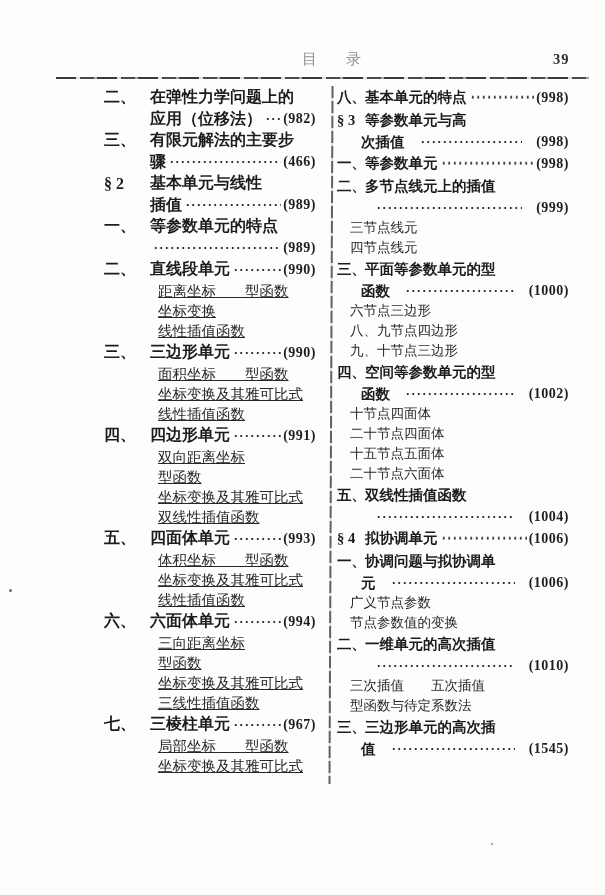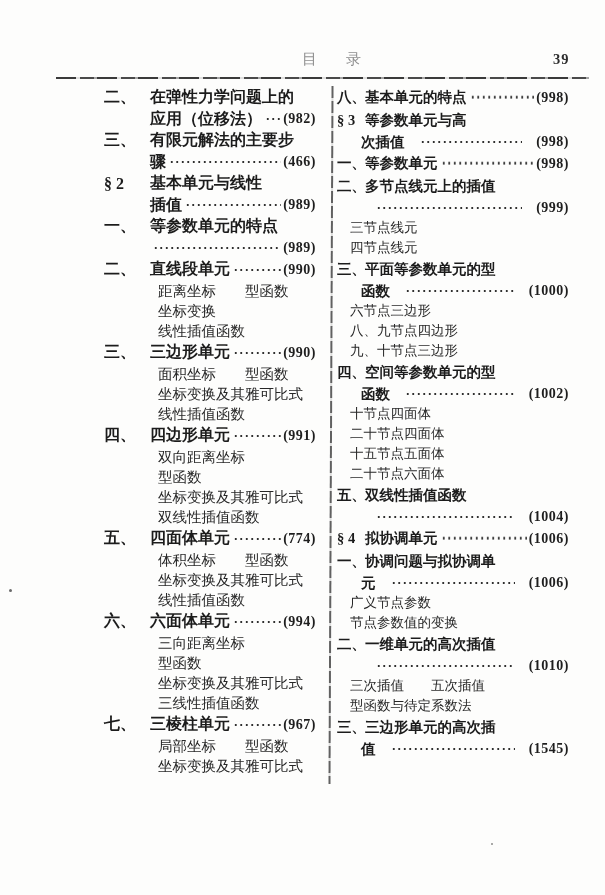--- a/index.html
+++ b/index.html
@@ -42,21 +42,21 @@
   .line.item, .line.cont { font-weight:700; color:#1c1c1c; }
   .col-left  .line.item, .col-left  .line.cont { font-size:16px; }
   .col-right .line.item, .col-right .line.cont { font-size:14.5px; }
   .col-left  .line.sub { font-size:14.5px; color:#272727; }
   .col-right .line.sub { font-size:13.5px; color:#272727; }
 
   .marker { flex:0 0 auto; white-space:nowrap; }
   .col-left  .marker { width:46px; }
   .col-right .marker { width:28px; }
   .col-left  .line.cont { padding-left:46px; }
-  .col-left  .line.sub  { padding-left:54px; }
+  .col-left  .line.sub  { padding-left:54px;text-decoration:underline; }
   .col-right .line.cont { padding-left:24px;gap:12px; }
   .col-right .line.sub  { padding-left:13px; }
 
   .text { white-space:nowrap; }
   .leader {
     flex:1 1 auto; min-width:10px; height:1em; margin:0 2px 0 3px;
     background-image:radial-gradient(circle, #2f2f2f 1.05px, rgba(0,0,0,0) 1.3px);
     background-size:5.5px 100%; background-repeat:repeat-x; background-position:0 62%;
   }
   .page {
@@ -158,21 +158,21 @@
         <div class="line sub">
           <span class="text">坐标变换及其雅可比式</span>
         </div>
         <div class="line sub">
           <span class="text">双线性插值函数</span>
         </div>
         <div class="line item">
           <span class="marker">五、</span>
           <span class="text">四面体单元</span>
           <span class="leader"></span>
-          <span class="page">(774)</span>
+          <span class="page">(993)</span>
         </div>
         <div class="line sub">
           <span class="text">体积坐标　　型函数</span>
         </div>
         <div class="line sub">
           <span class="text">坐标变换及其雅可比式</span>
         </div>
         <div class="line sub">
           <span class="text">线性插值函数</span>
         </div>

